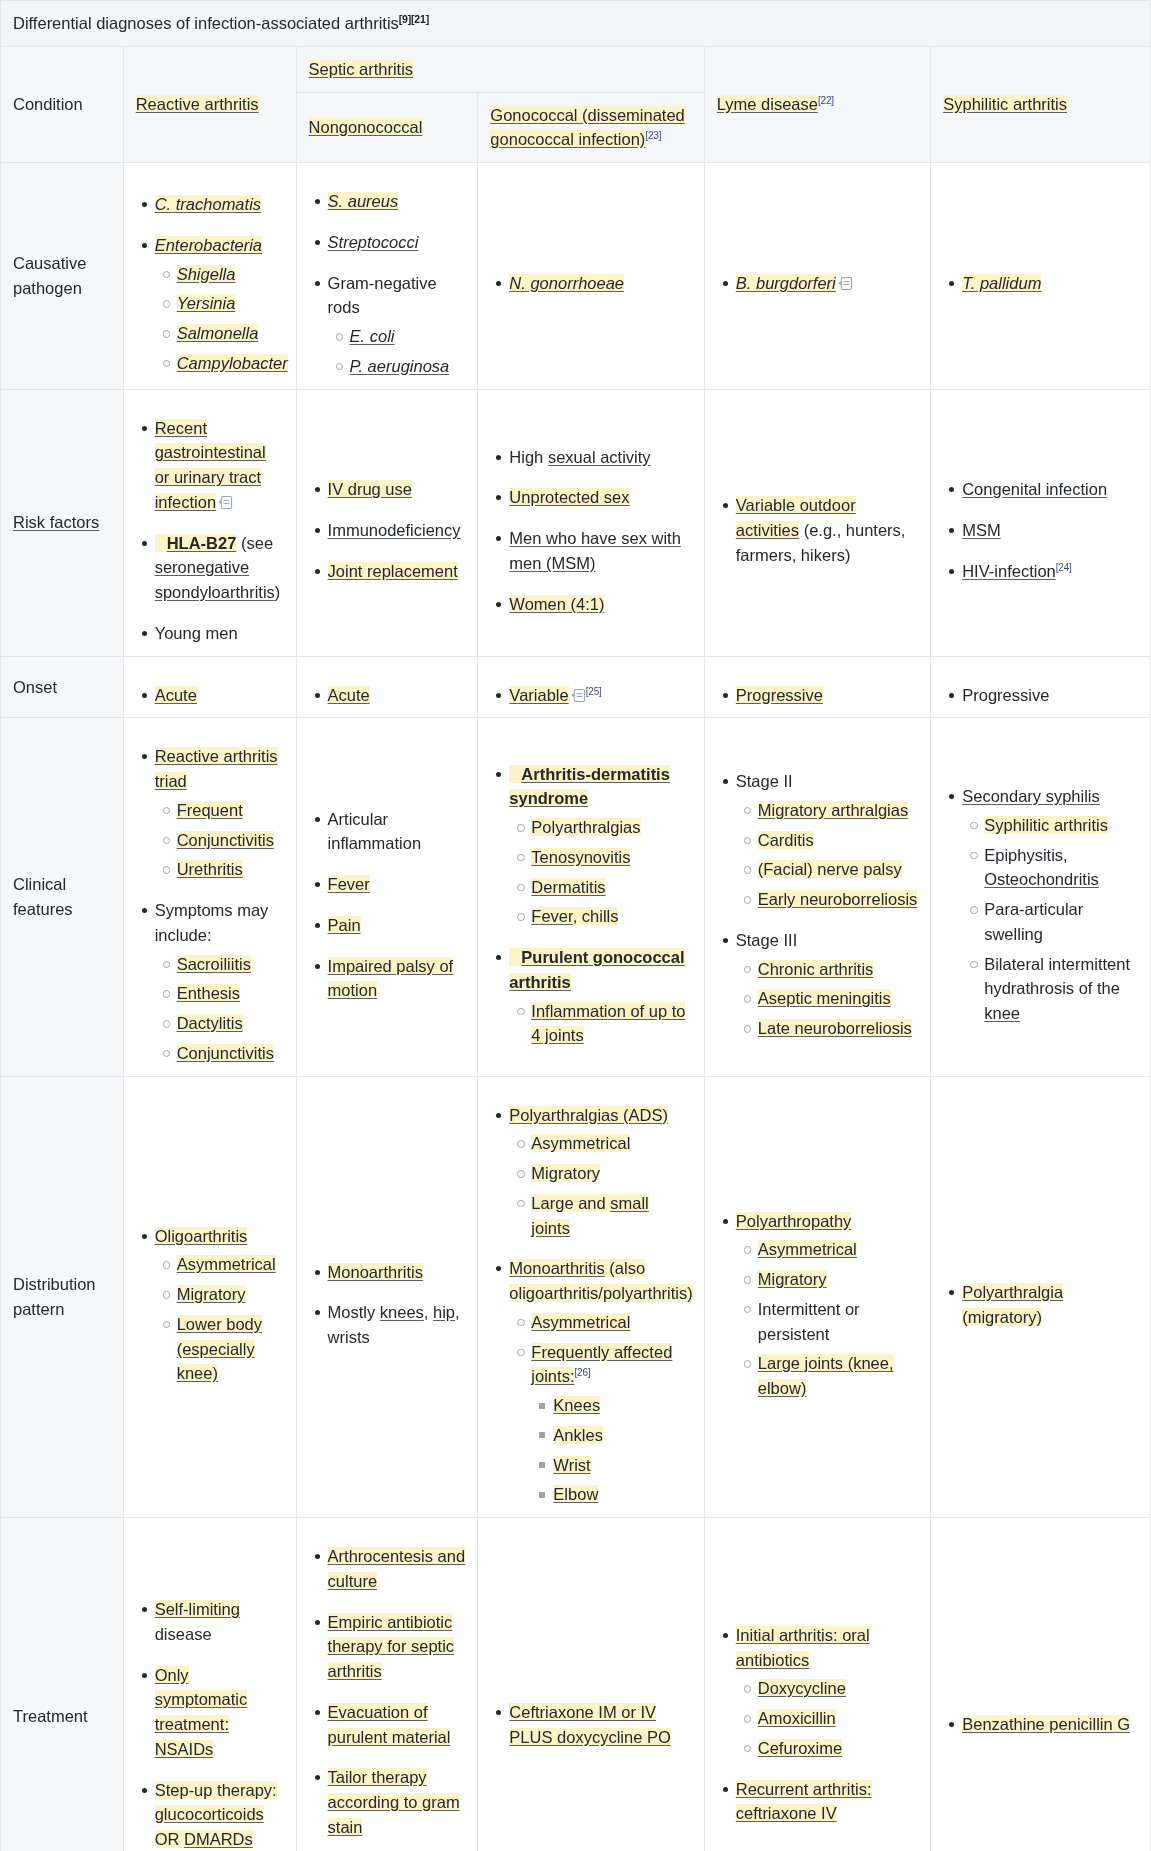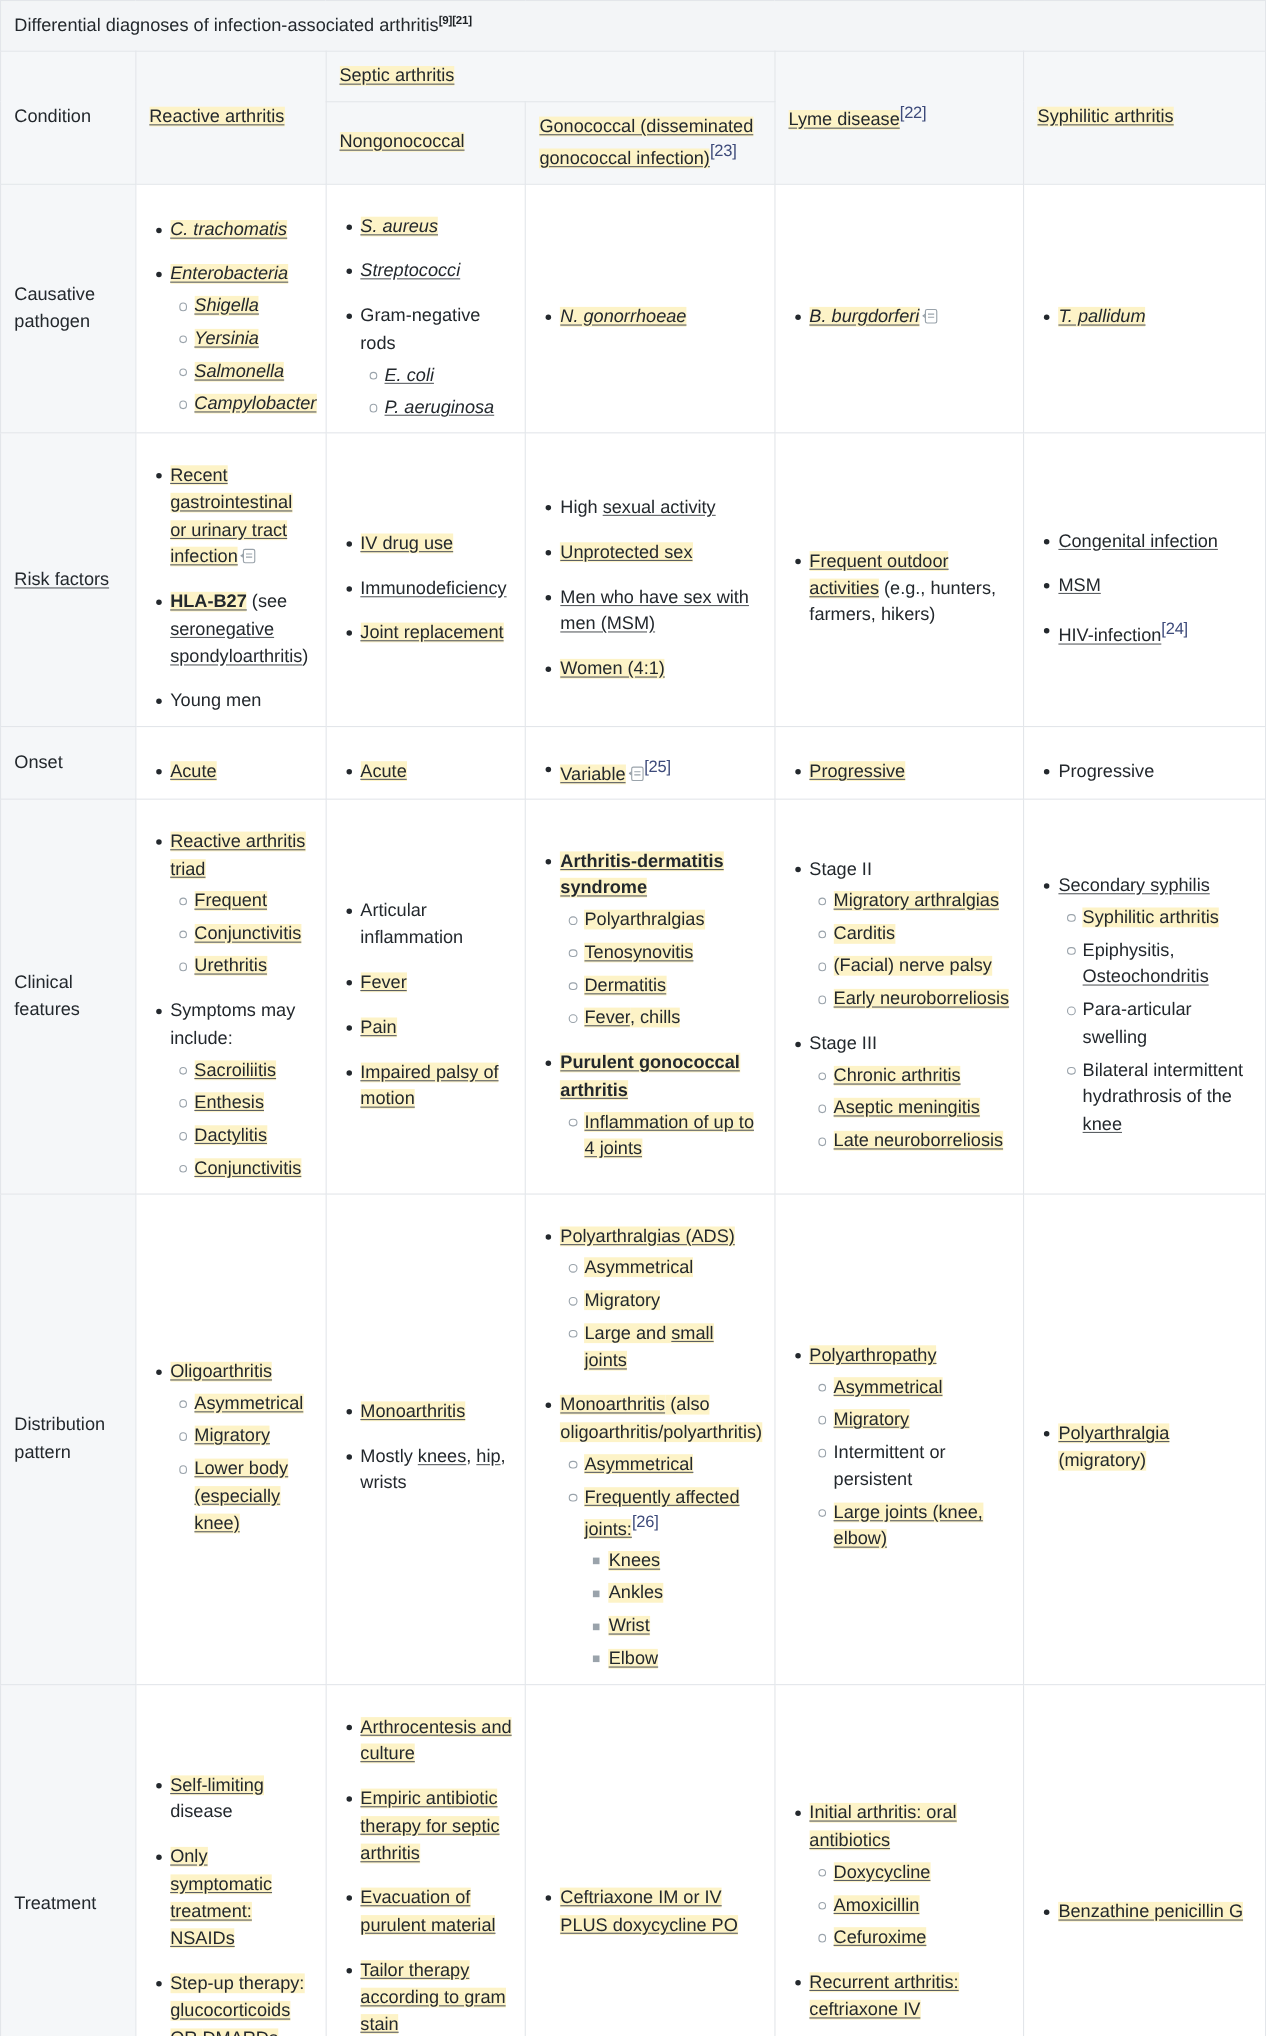--- a/index.html
+++ b/index.html
@@ -67,23 +67,23 @@
   col.c0 { width: 110px; }
   col.c1 { width: 155px; }
   col.c2 { width: 163px; }
   col.c3 { width: 203px; }
   col.c4 { width: 203px; }
   col.c5 { width: 197px; }
 
   
   .hl { background: #fdf3c7; }
   .lnk { text-decoration: underline; text-decoration-color: #5b5f63; text-underline-offset: 2px; }
-  .bold { font-weight: 700; }
+  .bold { font-weight: 700; padding-left: 12px; }
   .sup {
-    font-size: 15px;
+    font-size: 10px;
     vertical-align: super;
     color: #3d4a7a;
     white-space: nowrap;
     letter-spacing: -.2px;
   }
   
   .noteicon {
     display: inline-block;
     width: 15px; height: 15px;
     vertical-align: -2px;
@@ -263,21 +263,21 @@
       <td>
         <ul class="l1">
           <li><span>High </span><span class="lnk">sexual activity</span></li>
           <li><span class="hl lnk">Unprotected sex</span></li>
           <li><span class="lnk">Men who have sex with men (MSM)</span></li>
           <li><span class="hl lnk">Women (4:1)</span></li>
         </ul>
       </td>
       <td>
         <ul class="l1">
-          <li><span class="hl lnk">Frequent outdoor activities</span><span> (e.g., hunters, farmers, hikers)</span></li>
+          <li><span class="hl lnk">Variable outdoor activities</span><span> (e.g., hunters, farmers, hikers)</span></li>
         </ul>
       </td>
       <td>
         <ul class="l1">
           <li><span class="lnk">Congenital infection</span></li>
           <li><span class="lnk">MSM</span></li>
           <li><span class="lnk">HIV-infection</span><span class="sup">[24]</span></li>
         </ul>
       </td>
     </tr>

